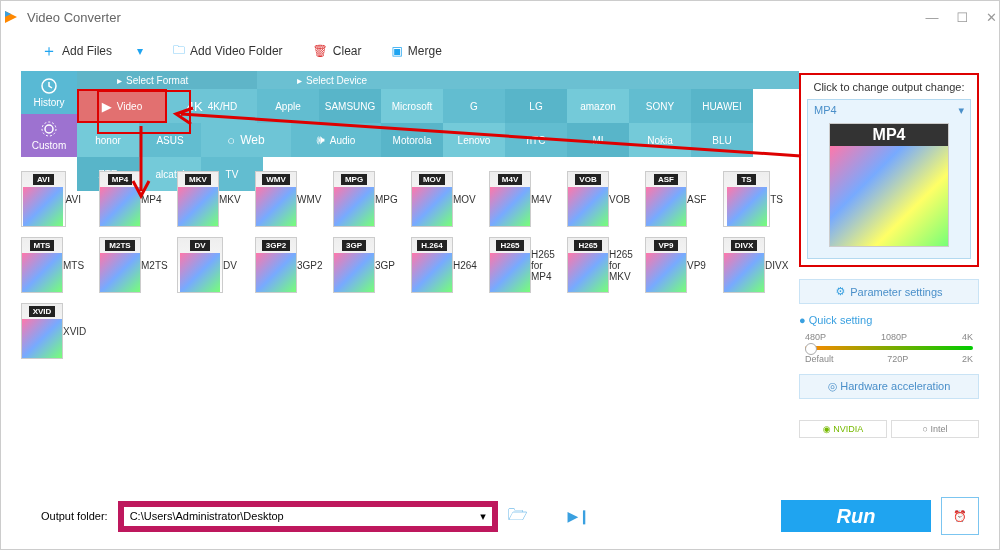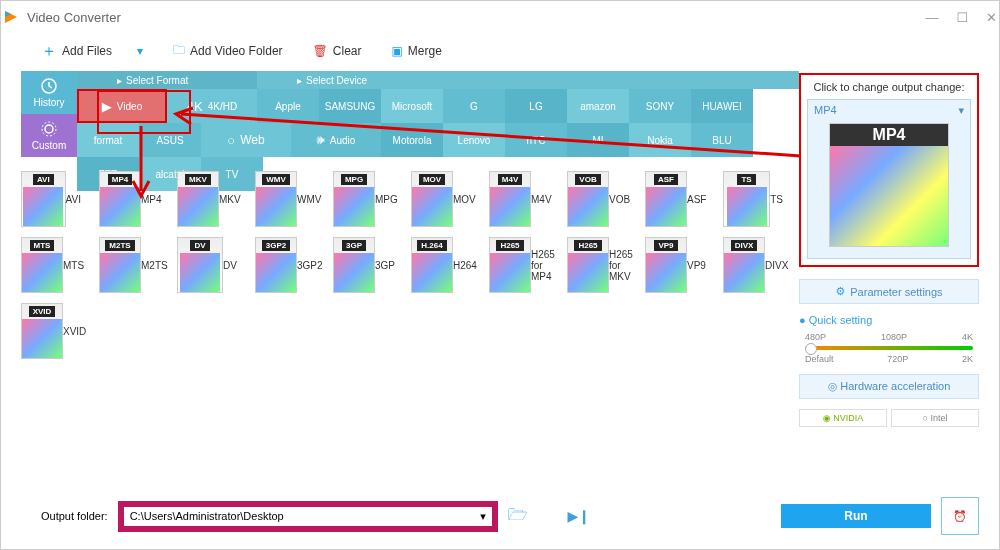--- a/index.html
+++ b/index.html
@@ -35,26 +35,26 @@
 .outhead{display:flex;justify-content:space-between;font-size:11px;color:#4a8fc9}
 .outthumb{margin:6px auto;width:120px;height:124px;border:1px solid #ccc;background:#fff;display:flex;flex-direction:column;align-items:center}
 .outtlabel{width:100%;background:#333;color:#fff;text-align:center;font-size:16px;font-weight:bold;padding:2px}
 .parambtn{margin-top:12px;background:#ecf5fc;border:1px solid #c9e3f5;color:#4a8fc9;font-size:11px;padding:5px;text-align:center;cursor:pointer;display:flex;align-items:center;justify-content:center;gap:5px}
 .qsec{margin-top:10px;font-size:10px;color:#555}
 .qtitle{color:#3aa0e0;font-size:11px;margin-bottom:6px}
 .ticks{display:flex;justify-content:space-between;padding:0 6px;font-size:9px;color:#888}
 .slider{height:4px;background:linear-gradient(90deg,#f80,#0c0);margin:4px 6px;border-radius:2px;position:relative}
 .slider::after{content:'';position:absolute;left:0;top:-3px;width:10px;height:10px;background:#fff;border:1px solid #aaa;border-radius:50%}
 .hwbtn{margin-top:10px;background:#ecf5fc;border:1px solid #c9e3f5;color:#4a8fc9;font-size:11px;padding:5px;text-align:center;cursor:pointer}
-.gpu{display:flex;gap:4px;margin-top:10px}
+.gpu{display:flex;gap:4px;margin-top:21px}
 .gpubtn{flex:1;border:1px solid #ddd;font-size:9px;padding:3px;text-align:center;color:#888}
 .nv{color:#76b900}
 .footer{position:absolute;bottom:14px;left:40px;right:20px;display:flex;align-items:center;gap:10px;font-size:11px}
 .pathbox{flex:0 0 380px;border:6px solid #be185d;padding:3px 6px;background:#fff;display:flex;justify-content:space-between;align-items:center}
-.runbtn{margin-left:auto;width:150px;height:24px;background:#1fa4f0;color:#fff;font-size:12px;font-weight:bold;display:flex;align-items:center;justify-content:center;cursor:pointer}
+.runbtn{margin-left:auto;width:150px;height:32px;background:#1fa4f0;color:#fff;font-size:20px;font-weight:bold;font-style:italic;display:flex;align-items:center;justify-content:center;cursor:pointer}
 .clockbtn{width:38px;height:38px;border:1px solid #7bc5f0;display:flex;align-items:center;justify-content:center;color:#3aa0e0}
 svg{display:block}
 .redhl{position:absolute;border:2px solid #d00;pointer-events:none}
 .arrow{position:absolute;pointer-events:none}
 </style>
 </head>
 <body>
 
 <div class="titlebar">
   <svg class="logo" viewBox="0 0 16 16">
@@ -140,21 +140,21 @@
             <div class="fmtcell bg4 w62">
               <span style="font-size:10px">amazon</span>
             </div>
             <div class="fmtcell bg2 w62">
               <span style="font-size:10px">SONY</span>
             </div>
             <div class="fmtcell bg3 w62">
               <span style="font-size:10px">HUAWEI</span>
             </div>
             <div class="fmtcell bg4 w62">
-              <span style="font-size:10px">format</span>
+              <span style="font-size:10px">honor</span>
             </div>
             <div class="fmtcell bg2 w62">
               <span style="font-size:10px">ASUS</span>
             </div>
             <div class="fmtcell bg1 w90">
               <span style="font-size:13px">○</span>
               <span style="font-size:12px">Web</span>
             </div>
             <div class="fmtcell bg2 w90">
               <span style="font-size:13px">🕪</span>

